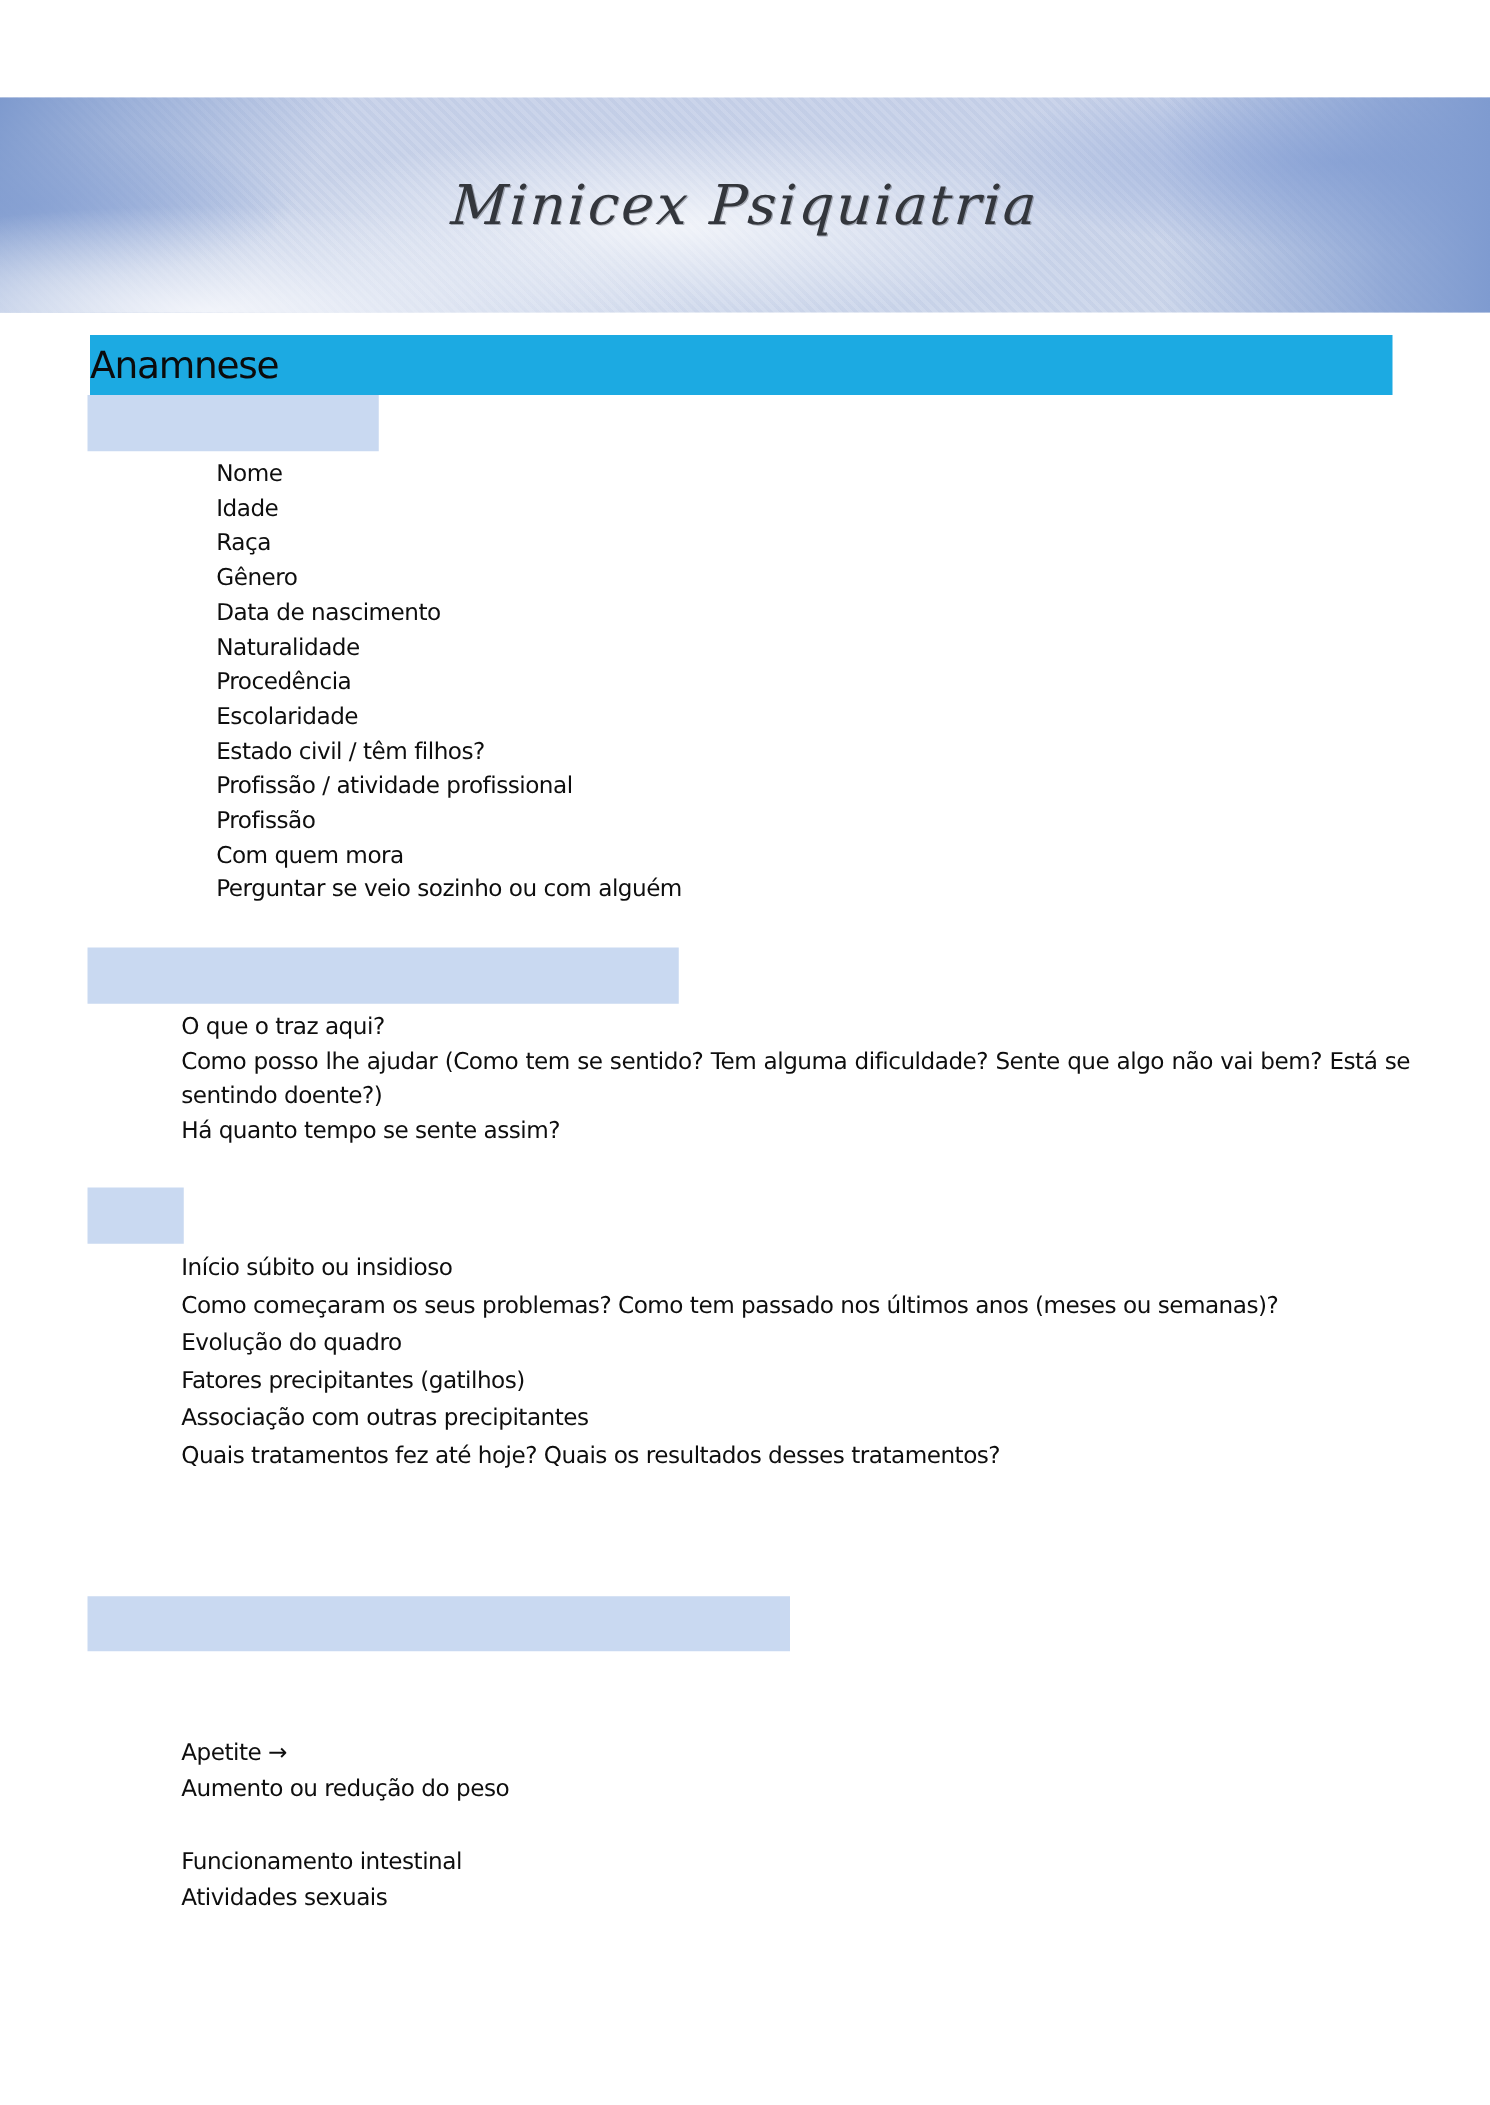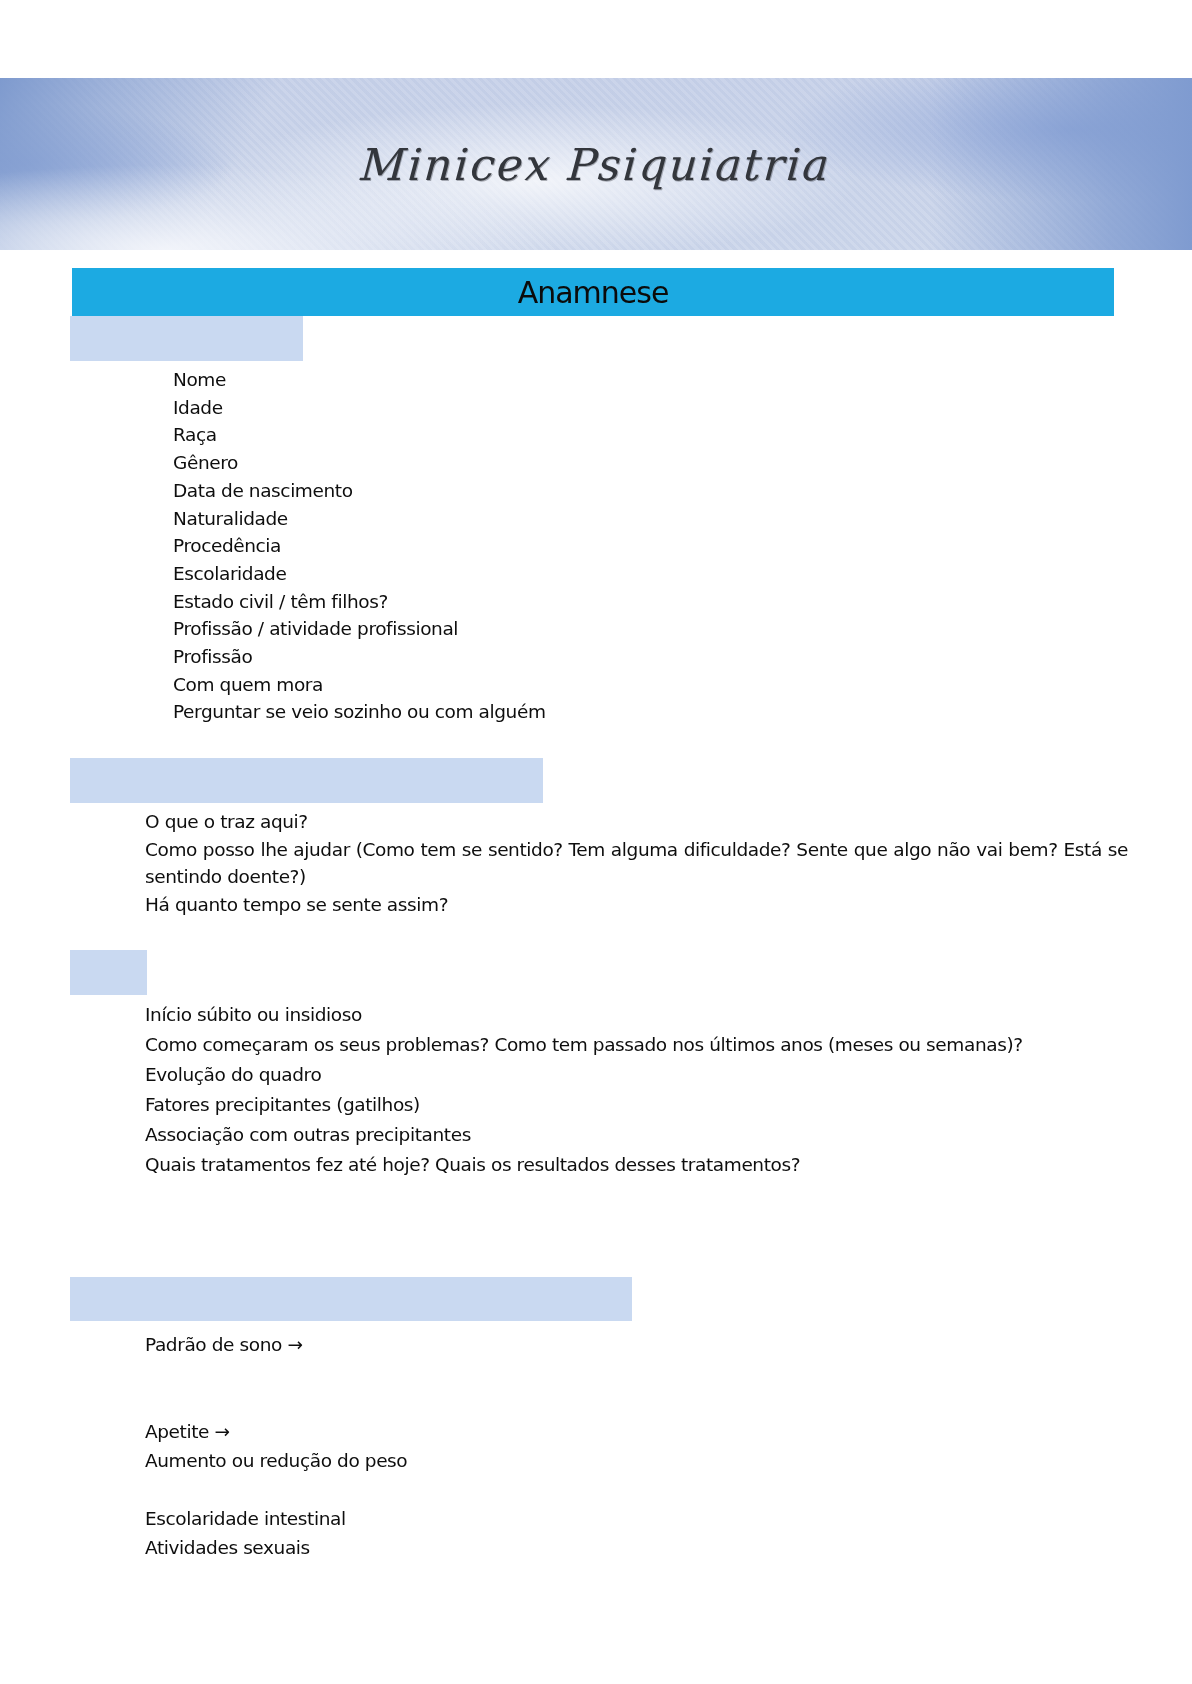--- a/index.html
+++ b/index.html
@@ -33,21 +33,21 @@
     letter-spacing:2px;
     color:#33363c;
     text-shadow:1px 1px 0 rgba(40,44,52,0.35);
     transform:skewX(-4deg);
   }
 
   
   #anamnese-bar{
     position:absolute;left:72px;top:268px;width:1042px;height:48px;
     background:#1caae2;
-    display:flex;align-items:center;justify-content:center;
+    display:flex;align-items:center;justify-content:flex-start;
   }
   #anamnese-title{
     font-size:30px;
     letter-spacing:-1px;
     color:#0b0b0b;
     font-family:"DejaVu Sans",sans-serif;
   }
 
   
   .hl{
@@ -116,23 +116,22 @@
       <div class="line">Início súbito ou insidioso</div>
       <div class="line">Como começaram os seus problemas? Como tem passado nos últimos anos (meses ou semanas)?</div>
       <div class="line">Evolução do quadro</div>
       <div class="line">Fatores precipitantes (gatilhos)</div>
       <div class="line">Associação com outras precipitantes</div>
       <div class="line">Quais tratamentos fez até hoje? Quais os resultados desses tratamentos?</div>
     </div>
 
   <div id="hl-habitos" class="hl"></div>
   <div id="list-habitos" class="list">
-      <div class="line">Padrão de sono →</div>
       <div class="line blank">&nbsp;</div>
       <div class="line blank">&nbsp;</div>
       <div class="line">Apetite →</div>
       <div class="line">Aumento ou redução do peso</div>
       <div class="line blank">&nbsp;</div>
-      <div class="line">Escolaridade intestinal</div>
+      <div class="line">Funcionamento intestinal</div>
       <div class="line">Atividades sexuais</div>
     </div>
 
 </div>
 
 </body></html>

